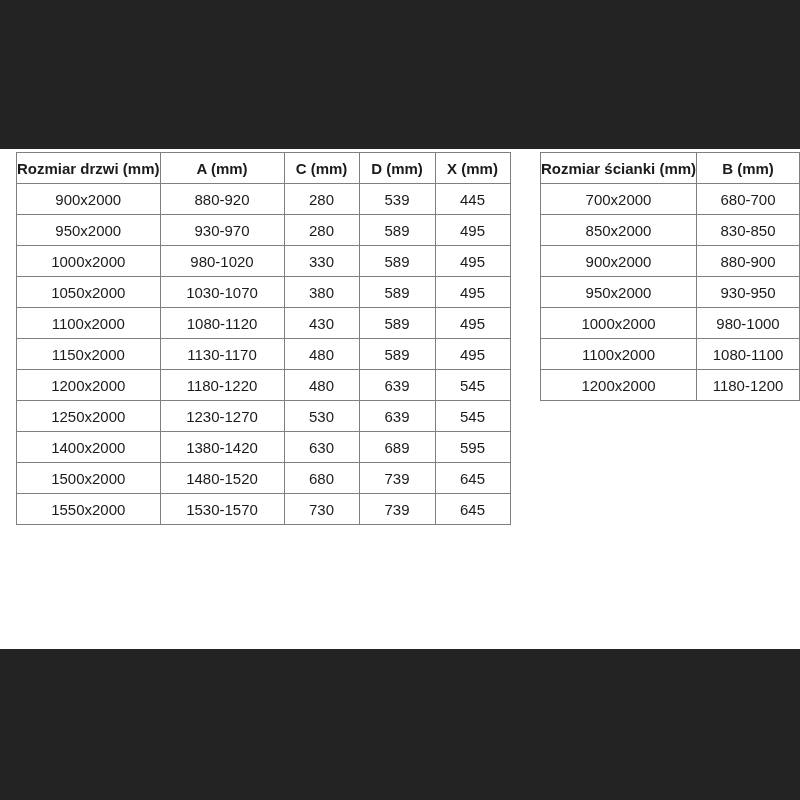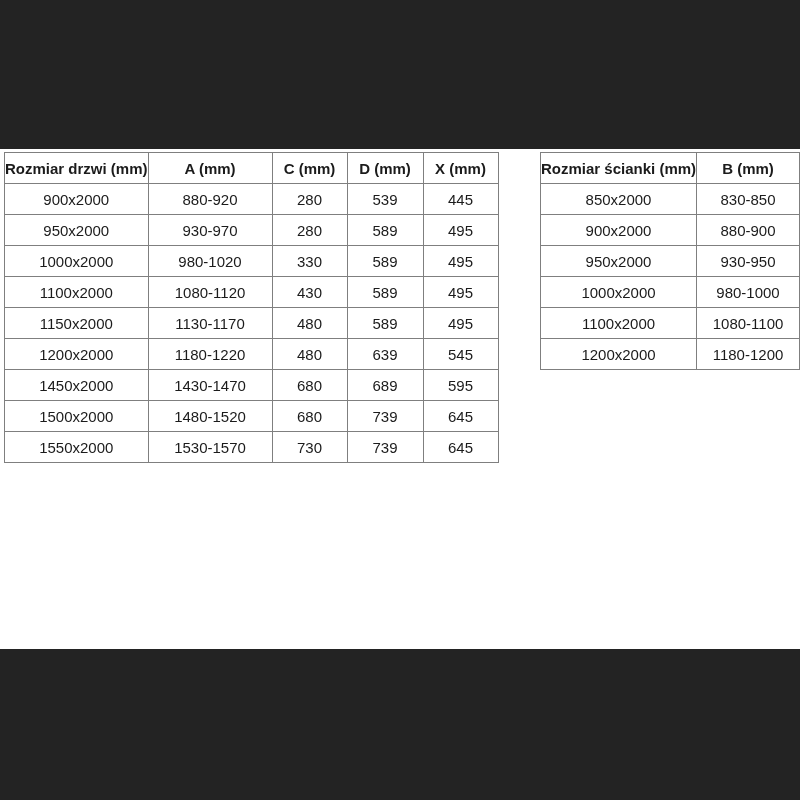--- a/index.html
+++ b/index.html
@@ -27,21 +27,21 @@
   .tbl th, .tbl td{
     border:1px solid #7f7f7f;
     text-align:center;
     vertical-align:middle;
     padding:0;
     height:30px;
     overflow:hidden;
     white-space:nowrap;
   }
   .tbl th{ font-weight:bold; }
-  .tbl-doors{ left:4px; top:3px; }
+  .tbl-doors{ left:16px; top:3px; }
   .tbl-walls{ left:540px; top:3px; }
 </style>
 </head>
 <body>
 
 <div class="stage">
   <div class="content-panel">
     <table class="tbl tbl-doors">
         <colgroup>
           <col style="width: 135px;">
@@ -75,20 +75,27 @@
             <td>495</td>
           </tr>
           <tr>
             <td>1000x2000</td>
             <td>980-1020</td>
             <td>330</td>
             <td>589</td>
             <td>495</td>
           </tr>
           <tr>
+            <td>1050x2000</td>
+            <td>1030-1070</td>
+            <td>380</td>
+            <td>589</td>
+            <td>495</td>
+          </tr>
+          <tr>
             <td>1100x2000</td>
             <td>1080-1120</td>
             <td>430</td>
             <td>589</td>
             <td>495</td>
           </tr>
           <tr>
             <td>1150x2000</td>
             <td>1130-1170</td>
             <td>480</td>
@@ -96,23 +103,30 @@
             <td>495</td>
           </tr>
           <tr>
             <td>1200x2000</td>
             <td>1180-1220</td>
             <td>480</td>
             <td>639</td>
             <td>545</td>
           </tr>
           <tr>
-            <td>1450x2000</td>
-            <td>1430-1470</td>
-            <td>680</td>
+            <td>1250x2000</td>
+            <td>1230-1270</td>
+            <td>530</td>
+            <td>639</td>
+            <td>545</td>
+          </tr>
+          <tr>
+            <td>1400x2000</td>
+            <td>1380-1420</td>
+            <td>630</td>
             <td>689</td>
             <td>595</td>
           </tr>
           <tr>
             <td>1500x2000</td>
             <td>1480-1520</td>
             <td>680</td>
             <td>739</td>
             <td>645</td>
           </tr>
@@ -131,20 +145,24 @@
           <col style="width: 121px;">
         </colgroup>
         <thead>
           <tr>
             <th>Rozmiar ścianki (mm)</th>
             <th>B (mm)</th>
           </tr>
         </thead>
         <tbody>
           <tr>
+            <td>700x2000</td>
+            <td>680-700</td>
+          </tr>
+          <tr>
             <td>850x2000</td>
             <td>830-850</td>
           </tr>
           <tr>
             <td>900x2000</td>
             <td>880-900</td>
           </tr>
           <tr>
             <td>950x2000</td>
             <td>930-950</td>

